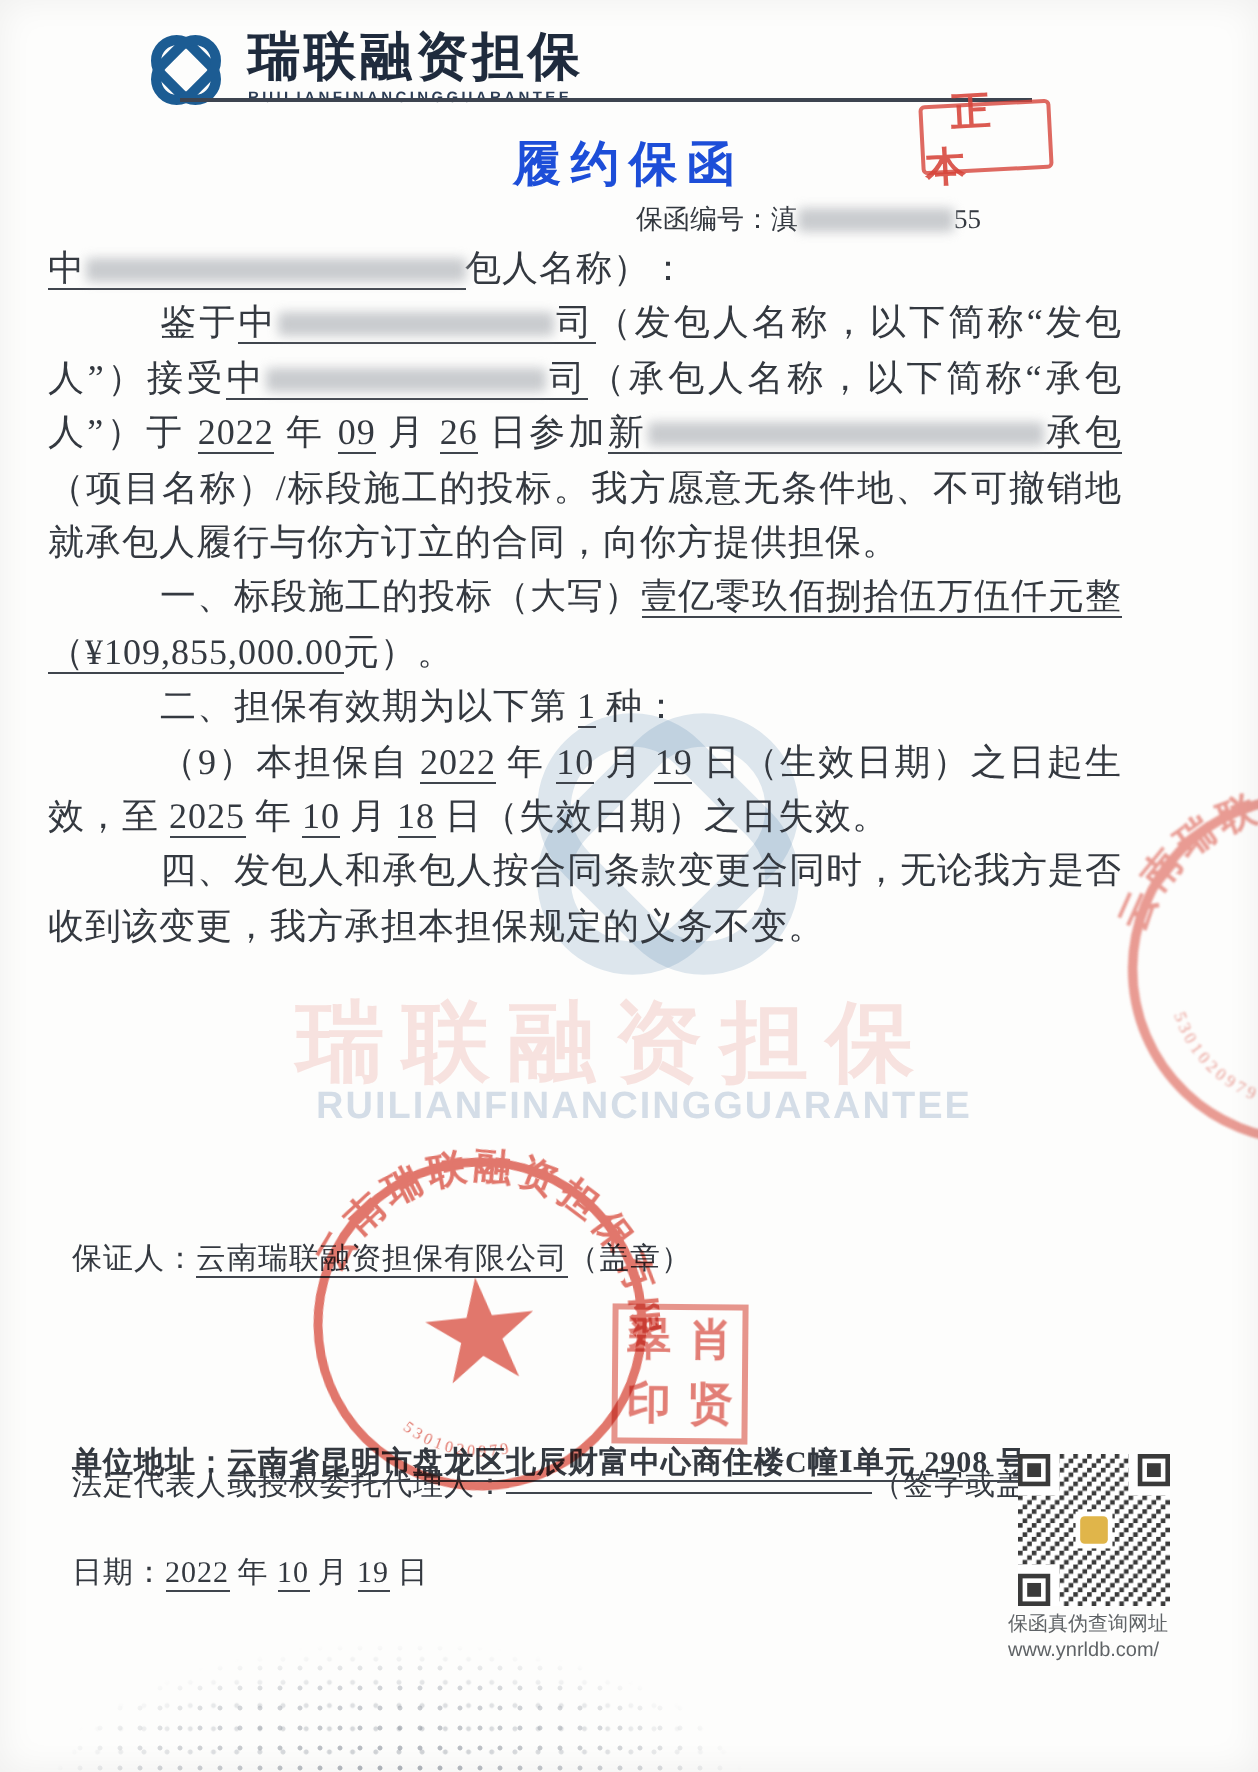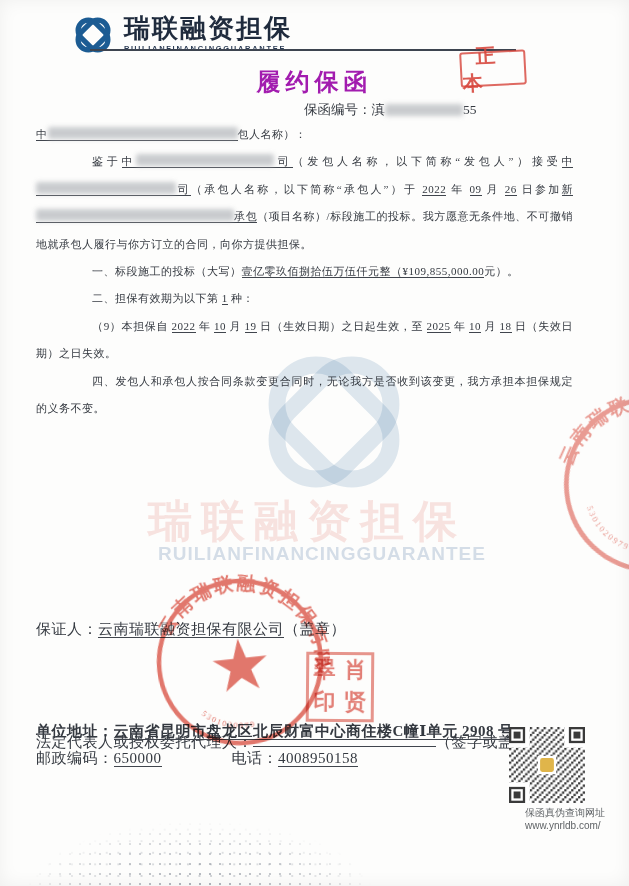--- a/index.html
+++ b/index.html
@@ -13,24 +13,24 @@
   .brand-cn{font-size:26px;font-weight:900;color:#1f2b3d;letter-spacing:2px;line-height:30px;}
   .brand-en{font-size:7.5px;font-weight:700;color:#2c3d55;letter-spacing:1.7px;margin-top:1px;}
   .hdr-rule{position:absolute;left:90px;top:49px;width:426px;height:2px;background:#3d4450;z-index:3;}
   
   .zb{position:absolute;left:460px;top:51px;width:62px;height:31px;border:2.5px solid rgba(214,67,57,.8);
       border-radius:3px;color:rgba(214,67,57,.88);font-size:20px;font-weight:700;
       display:flex;align-items:center;justify-content:center;letter-spacing:14px;text-indent:14px;
       transform:rotate(-3deg);z-index:4;font-family:"Liberation Serif",serif;}
   
   .title{position:absolute;left:0;top:66px;width:629px;text-align:center;font-size:24px;
-         font-weight:700;letter-spacing:5px;color:#a21caf;z-index:2;}
-  .ref{position:absolute;left:304px;top:101px;font-size:13.5px;z-index:2;display:flex;align-items:center;}
-  
-  .bodyflow{position:absolute;left:36px;top:121px;width:537px;z-index:2;font-size:11px;
+         font-weight:700;letter-spacing:5px;color:#1d4ed8;z-index:2;}
+  .ref{position:absolute;left:318px;top:101px;font-size:13.5px;z-index:2;display:flex;align-items:center;}
+  
+  .bodyflow{position:absolute;left:24px;top:121px;width:537px;z-index:2;font-size:18px;
             line-height:27.4px;text-align:justify;letter-spacing:.5px;}
   .para{margin:0;text-indent:56px;}
   .para.noind{text-indent:0;}
   .u{border-bottom:1.2px solid #40454d;}
   .redact{display:inline-block;height:12px;background:#bcbfc3;filter:blur(2.6px);
           border-radius:2px;vertical-align:-1px;opacity:.8;}
   .num{word-break:break-all;}
   .line{position:absolute;left:36px;font-size:15px;letter-spacing:.5px;z-index:2;white-space:nowrap;}
   .blank{display:inline-block;width:183px;height:14px;border-bottom:1.2px solid #40454d;}
   
@@ -43,21 +43,21 @@
   .seal{position:absolute;z-index:3;mix-blend-mode:multiply;}
   .seal-co{left:150px;top:572px;width:180px;height:180px;opacity:.82;transform:rotate(-6deg);filter:blur(.3px);}
   .seal-edge{left:548px;top:386px;width:190px;height:190px;opacity:.6;transform:rotate(22deg);filter:blur(.4px);}
   .seal-sq{left:306px;top:652px;width:62px;height:64px;border:3.5px solid rgba(217,78,66,.7);
            display:grid;grid-template-columns:1fr 1fr;opacity:.85;transform:rotate(.5deg);filter:blur(.3px);}
   .seal-sq span{font-size:22px;line-height:29px;text-align:center;color:rgba(217,78,66,.85);
            font-weight:700;font-family:"Liberation Serif",serif;}
   
   .qrbox{position:absolute;left:506px;top:727px;z-index:2;}
   .qrcap{position:absolute;left:504px;top:806px;z-index:2;font-size:10px;line-height:13px;
-         color:#5f6366;font-family:"Liberation Sans","DejaVu Sans",sans-serif;margin-left:21px;}
+         color:#5f6366;font-family:"Liberation Sans","DejaVu Sans",sans-serif;}
   
   .dots{position:absolute;left:-15px;top:789px;width:445px;height:97px;z-index:1;
     background-image:
       radial-gradient(circle, rgba(95,105,120,.55) 1px, transparent 1.45px),
       radial-gradient(circle, rgba(95,105,120,.35) 1px, transparent 1.45px);
     background-size:10px 10px,11.6px 11.6px;
     -webkit-mask-image:radial-gradient(ellipse 235px 98px at 48% 108%, #000 0%, rgba(0,0,0,.45) 55%, transparent 74%);
     mask-image:radial-gradient(ellipse 235px 98px at 48% 108%, #000 0%, rgba(0,0,0,.45) 55%, transparent 74%);}
 </style>
 </head>
@@ -116,22 +116,22 @@
 
   <div class="line" style="top:620px;">
     <span>保证人：</span><span class="u">云南瑞联融资担保有限公司</span><span>（盖章）</span>
   </div>
   <div class="line" style="top:696px;margin-top:36px;">
     <span>法定代表人或授权委托代理人：</span><span class="blank"></span><span>（签字或盖章）</span>
   </div>
   <div class="line" style="top:722px;font-weight:bold;">
     <span>单位地址：</span><span class="u">云南省昆明市盘龙区北辰财富中心商住楼C幢Ⅰ单元 2908 号</span>
   </div>
-  <div class="line" style="top:749px;">
-    <span>邮政编码：</span><span class="u">650000</span><span style="display:inline-block;width:70px;"></span><span>电话：</span><span class="u">4008950158</span>
+  <div class="line" style="top:777px;">
+    <span>日期：</span><span class="u">2022</span><span> 年 </span><span class="u">10</span><span> 月 </span><span class="u">19</span><span> 日</span>
   </div>
 
   <svg class="seal seal-co" viewBox="0 0 200 200">
     <defs>
       <path id="arcTop" d="M 16,124 A 86,86 0 1 1 184,124" fill="none"></path>
       <path id="arcBot" d="M 38,136 A 70,70 0 0 0 162,136" fill="none"></path>
     </defs>
     <circle cx="100" cy="100" r="90" fill="none" stroke="#dd5a4d" stroke-width="5"></circle>
     <text font-size="21" font-weight="700" fill="#dd5a4d" letter-spacing="3" font-family="Liberation Serif, serif">
       <textPath href="#arcTop" startOffset="62">云南瑞联融资担保有限公司</textPath>

